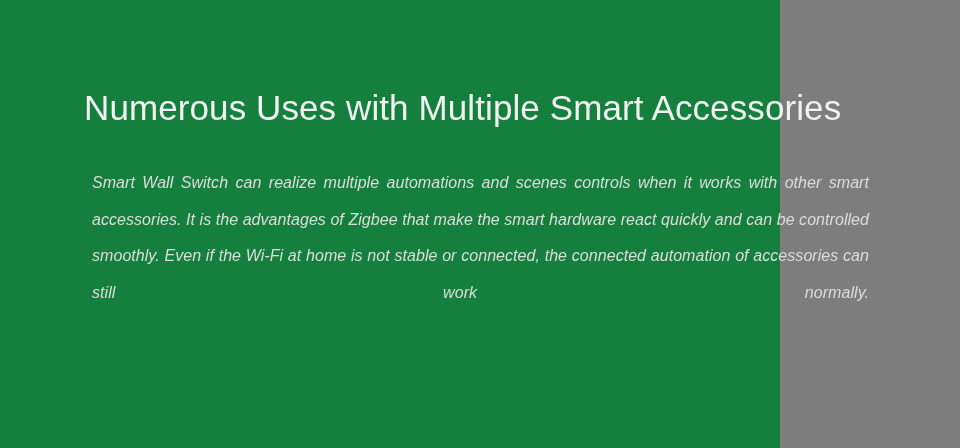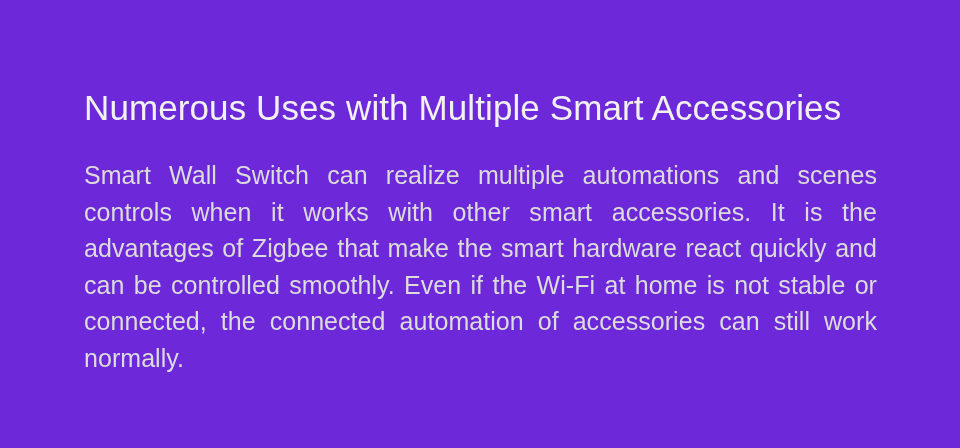--- a/index.html
+++ b/index.html
@@ -12,23 +12,23 @@
     width: 960px;
     height: 448px;
     overflow: hidden;
     background: #7d7d7d;
     font-family: "Liberation Sans", "DejaVu Sans", sans-serif;
     -webkit-font-smoothing: antialiased;
   }
 
   .promo-panel {
     position: relative;
-    width: 960px;
+    width: 780px;
     height: 448px;
-    background: #6d28d9;
+    background: #15803d;
     box-sizing: border-box;
   }
 
   .content-block {
     position: absolute;
     left: 84px;
     top: 86px;
     width: 793px;
   }
 
@@ -37,30 +37,31 @@
     font-size: 35px;
     font-weight: 300;
     line-height: 44px;
     letter-spacing: 0.1px;
     color: #f1f1f1;
     white-space: nowrap;
     text-align: left;
   }
 
   .body-copy {
-    margin: 0;
+    margin: 8px;
     padding-top: 27px;
-    font-size: 25px;
+    font-size: 16px;
     font-weight: 300;
     line-height: 36.6px;
     color: #dcdcdc;
     text-align: justify;
     text-justify: inter-word;
     letter-spacing: 0.05px;
     hyphens: none;
+    font-style: italic;
   }
 
   
   .body-copy::after {
     content: "";
     display: inline-block;
     width: 100%;
   }
 </style>
 </head>

